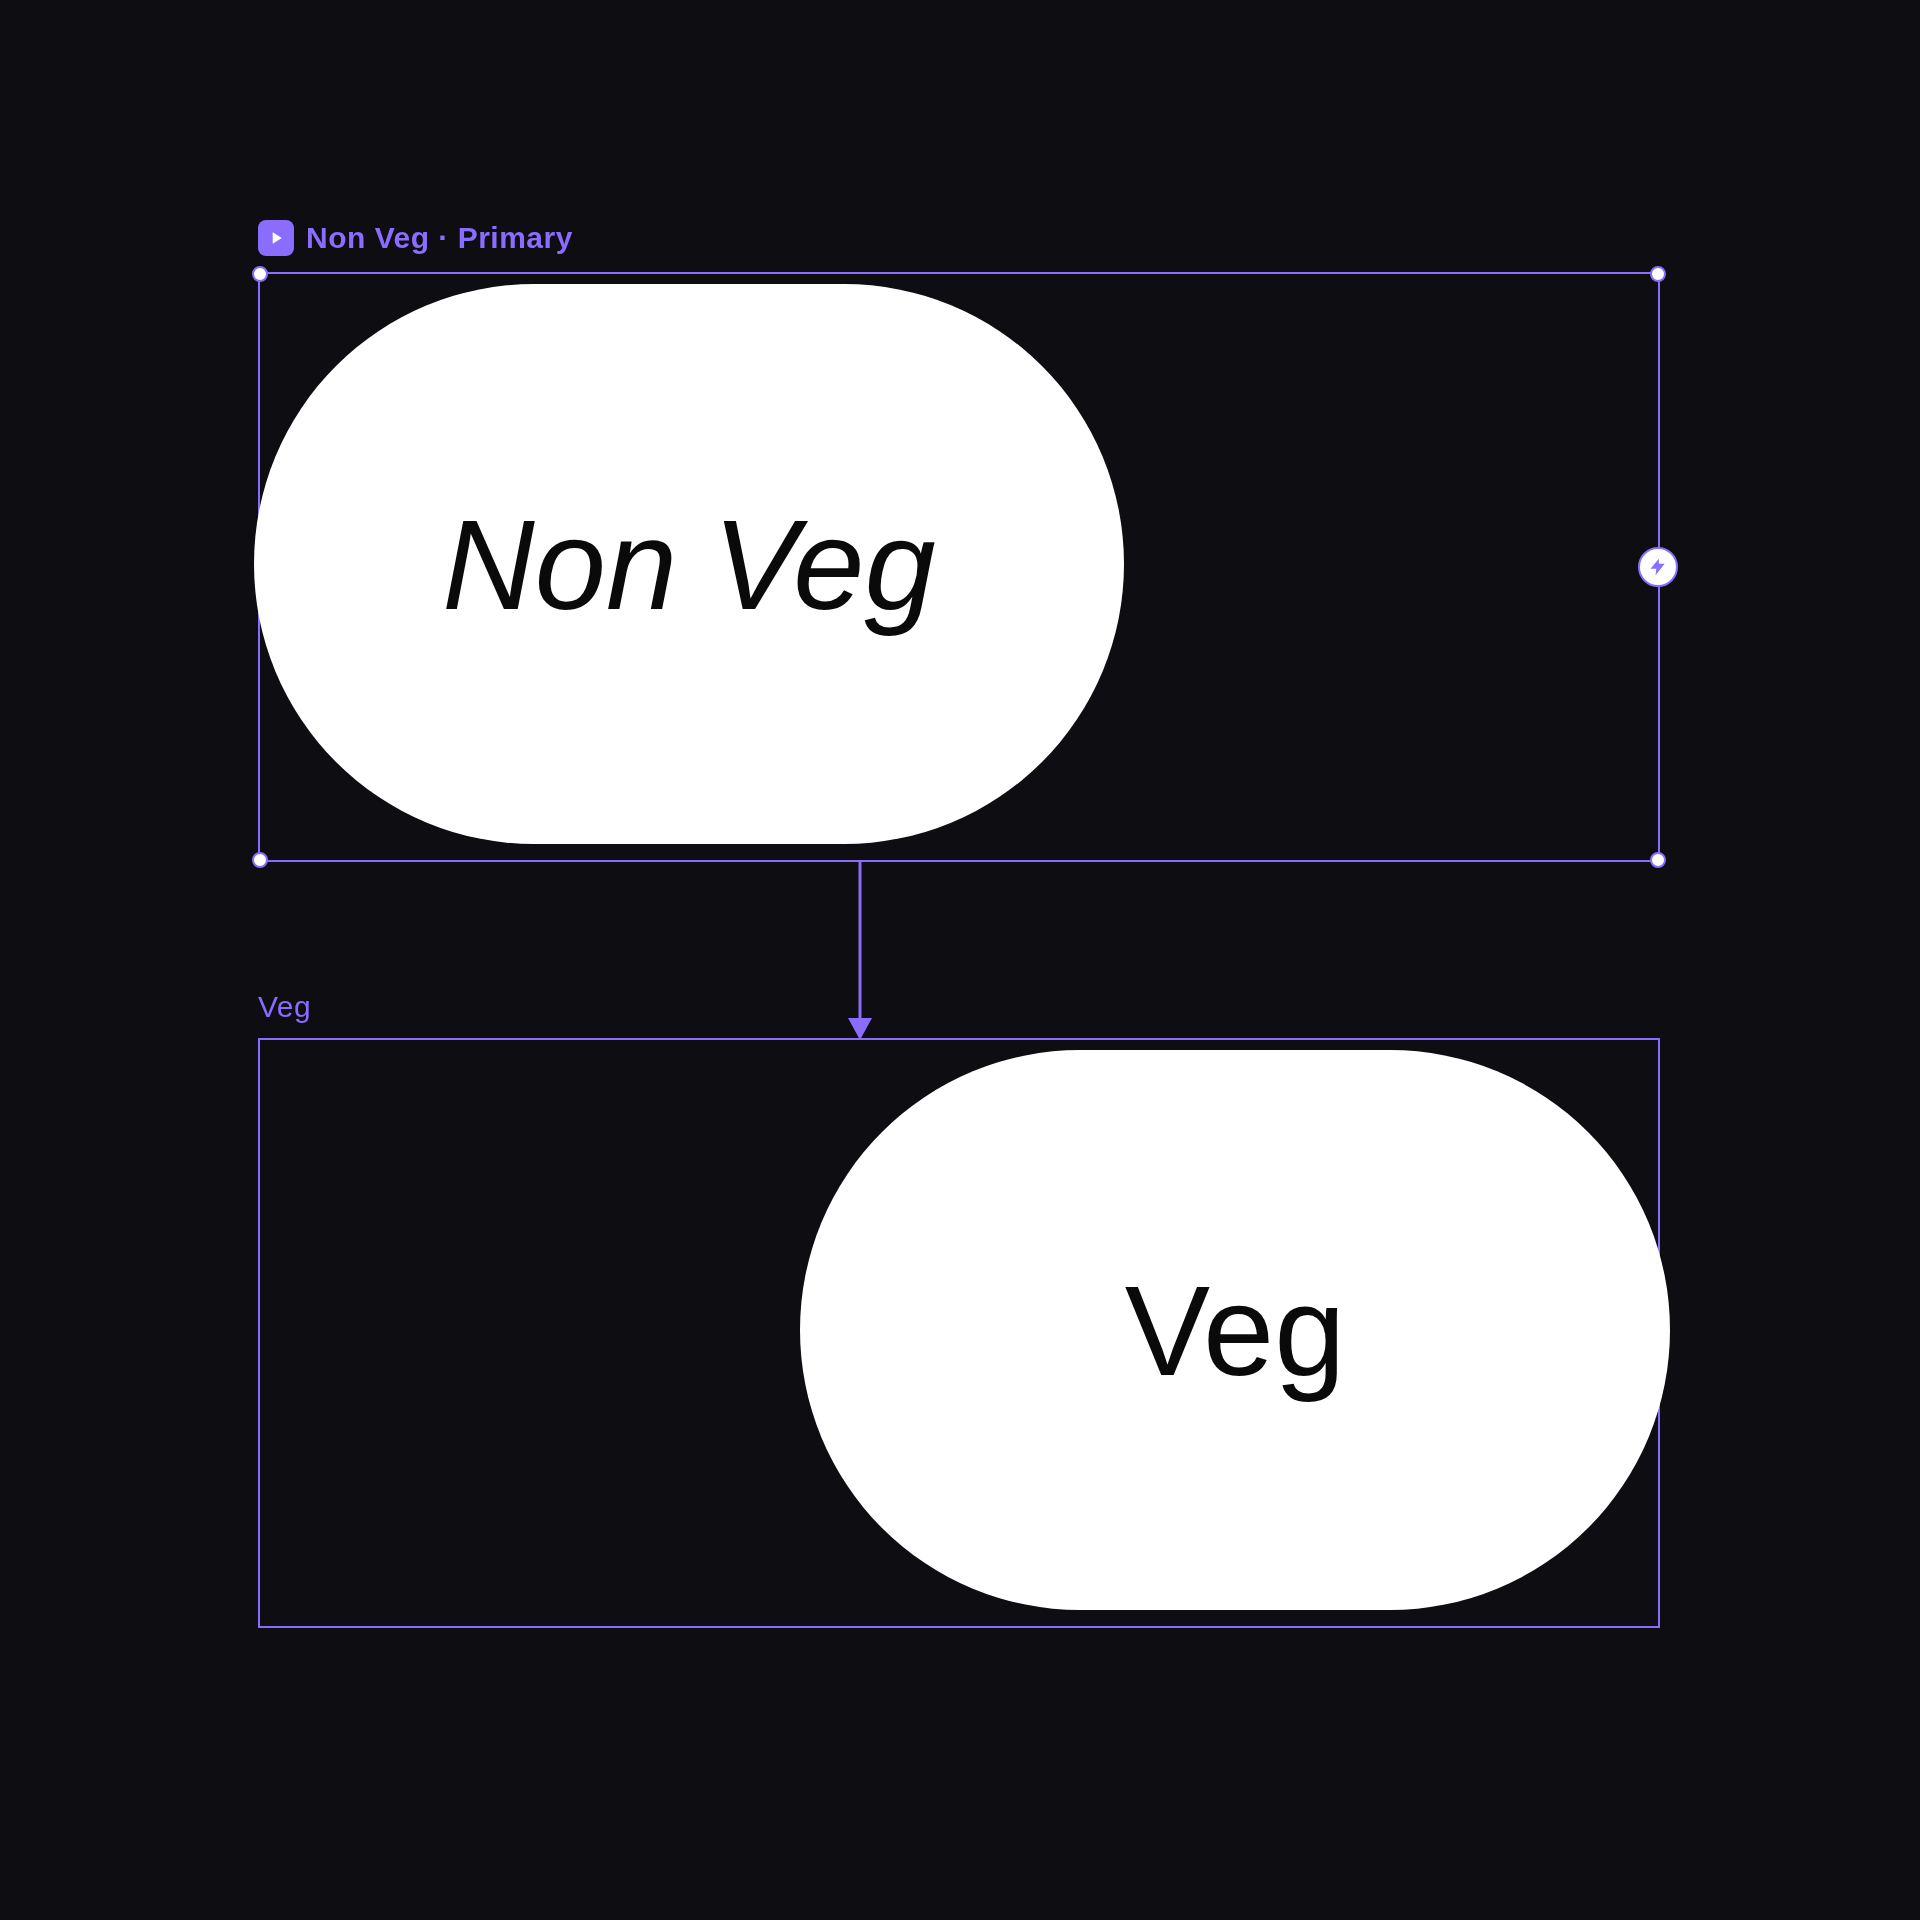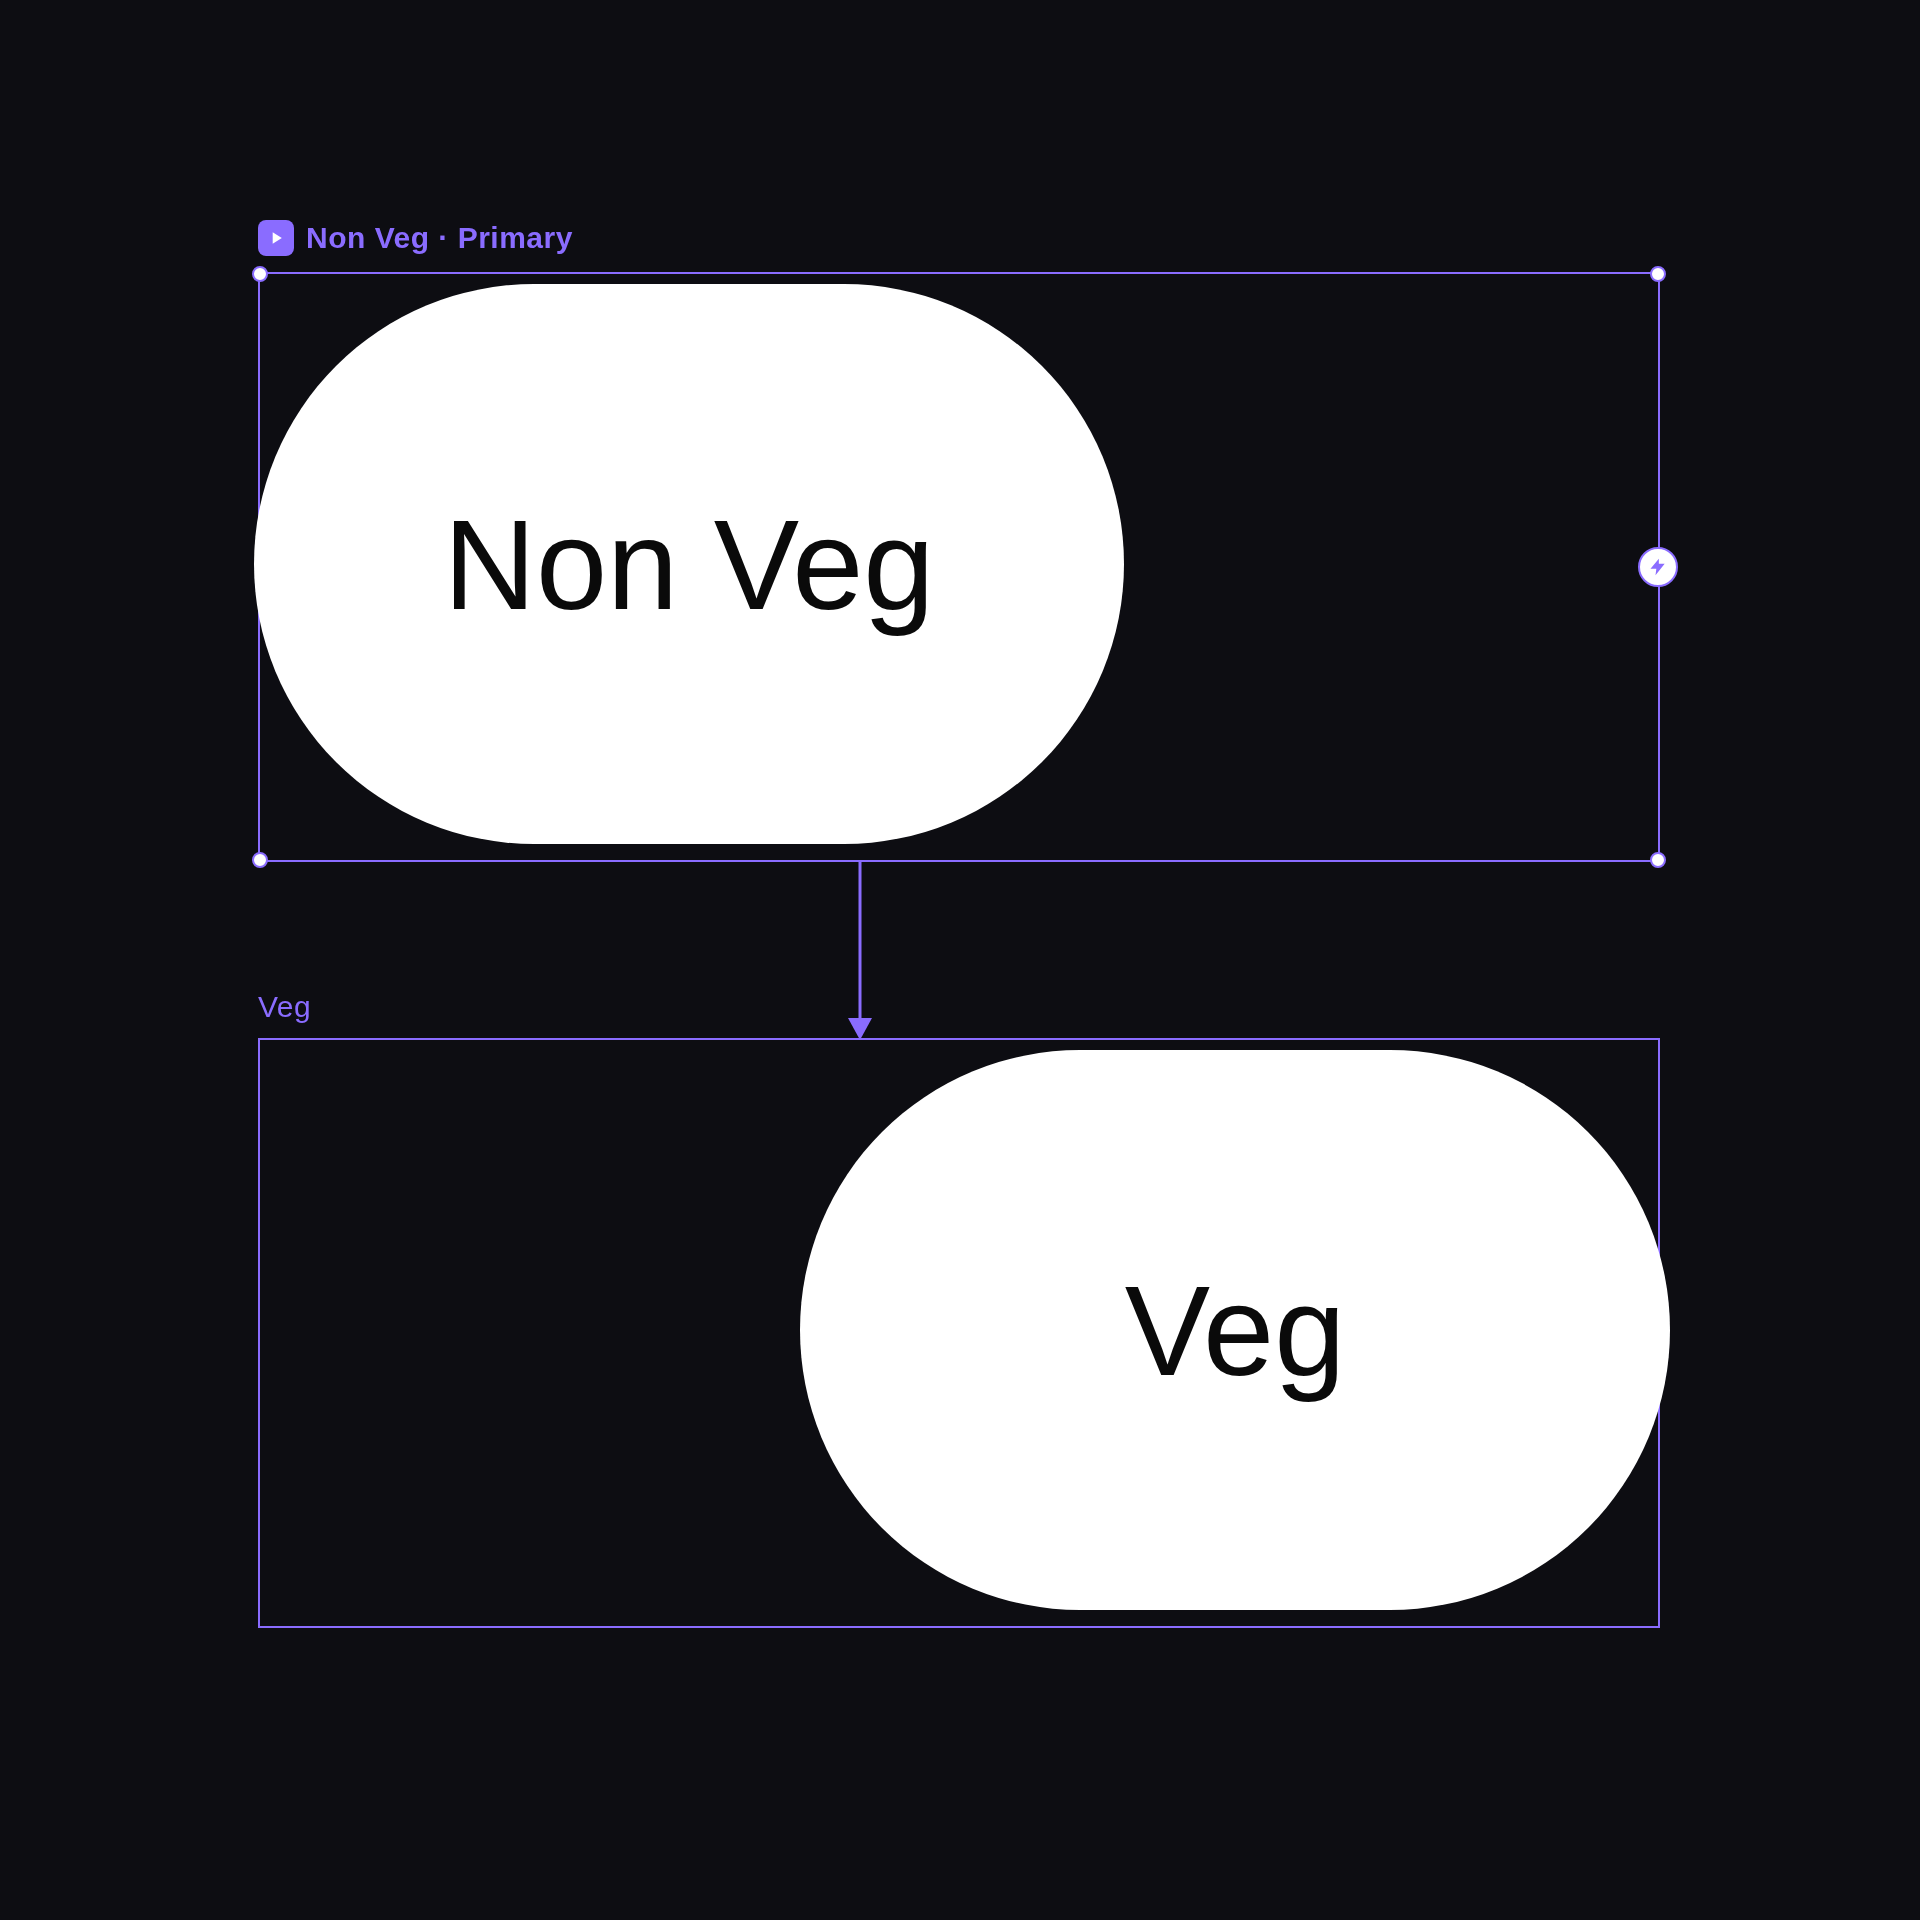--- a/index.html
+++ b/index.html
@@ -90,21 +90,21 @@
     <span class="handle" style="right:-8px;bottom:-8px;"></span>
 
     <span class="flash-badge" style="right:-20px;top:50%;transform:translateY(-50%);">
       <svg viewBox="0 0 24 24">
           <path d="M13 2 3 14h7l-1 8 11-14h-7l0-6z"></path>
         </svg>
     </span>
 
     <span class="hotspot" style="left:172px;top:280px;"></span>
 
-    <div class="pill" style="left:-6px;top:10px;width:870px;height:560px;">
+    <div class="pill" style="left:-6px;top:10px;width:870px;height:560px;font-style:italic;">
       <span>Non Veg</span>
     </div>
   </div>
 
   <svg class="connector" style="left:840px;top:862px;width:40px;height:180px;" viewBox="0 0 40 180">
     <line x1="20" y1="0" x2="20" y2="160"></line>
     <polygon points="20,178 8,156 32,156"></polygon>
   </svg>
 
   <div class="frame-label secondary" style="left:258px;top:990px;">

